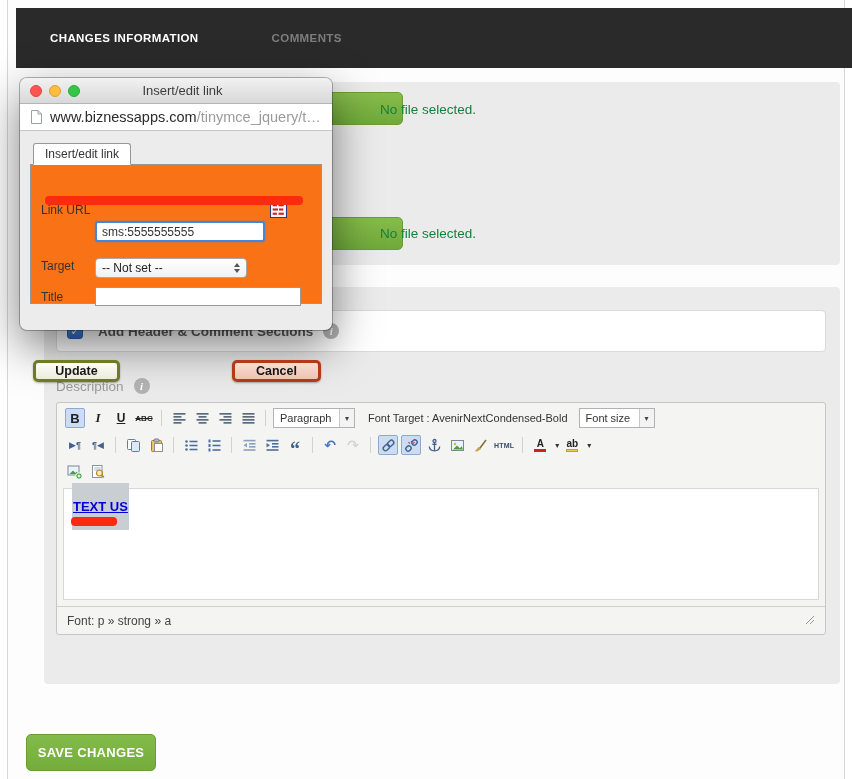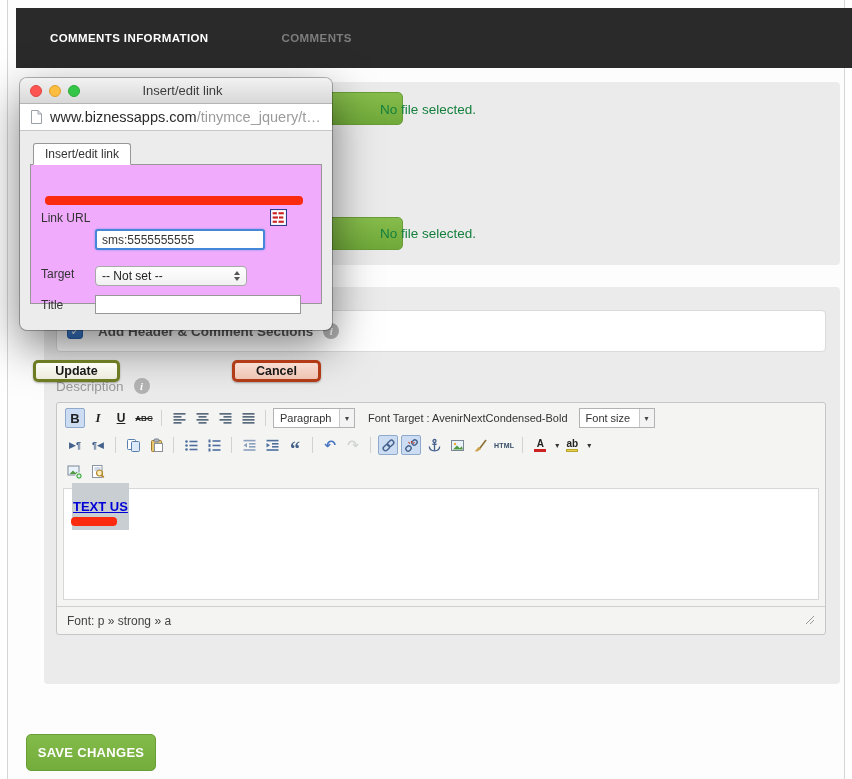--- a/index.html
+++ b/index.html
@@ -138,21 +138,21 @@
   }
   .urlbar .host { font-size:14.5px; color:#2b2b2b; }
   .urlbar .path { font-size:14.5px; color:#9b9b9b; }
   .dbody { position:absolute; top:54px; left:0; right:0; bottom:0; padding:0 10px; }
   .dtab {
     display:inline-block; margin-top:11px; margin-left:3px; margin-bottom:-1px; position:relative; z-index:2;
     background:#fff; border:1px solid #979797; border-bottom:1px solid #fff;
     border-radius:3px 3px 0 0; padding:3px 11px 3px 11px; font-size:12px; color:#333; cursor:pointer;
   }
   .fieldset {
-    position:relative; background:#f0abfc; border:1px solid #979797; height:140px; padding:20px 10px;
+    position:relative; background:#f97316; border:1px solid #979797; height:140px; padding:12px 10px;
   }
   .frow { display:flex; align-items:center; margin-bottom:9px; }
   .flabel { width:54px; font-size:12px; color:#333; flex:none; }
   .linkurl-input {
     width:170px; height:21px; font-size:12px; color:#333; padding:1px 5px;
     border:2px solid #4486d8; border-radius:3px; outline:none;
     box-shadow:0 0 2px rgba(68,134,216,.7); font-family:"Liberation Sans",sans-serif;margin-top:44px;
   }
   .browse-btn { margin-left:5px; cursor:pointer; display:flex; }
   .redbar.under-url { left:14px; top:31px; width:258px; }
@@ -183,21 +183,21 @@
     background:linear-gradient(#f8ddd3,#eec3b2); box-shadow:0 1px 2px rgba(0,0,0,.3);
   }
 </style>
 </head>
 <body>
 
 <div class="page">
   <div class="frame">
 
     <div class="topbar">
-      <div class="tab-general">COMMENTS INFORMATION</div>
+      <div class="tab-general">CHANGES INFORMATION</div>
       <div class="tab-comments">COMMENTS</div>
     </div>
 
     <div class="panel panel1">
       <div class="upload-btn b1"></div>
       <div class="nofile n1">No file selected.</div>
       <div class="upload-btn b2"></div>
       <div class="nofile n2">No file selected.</div>
     </div>
 

